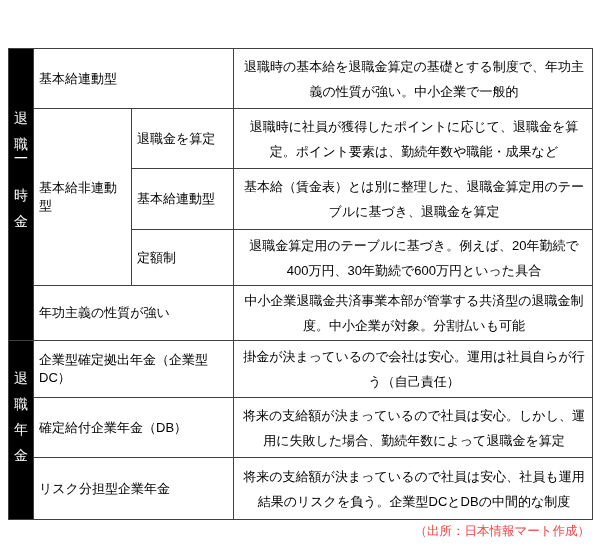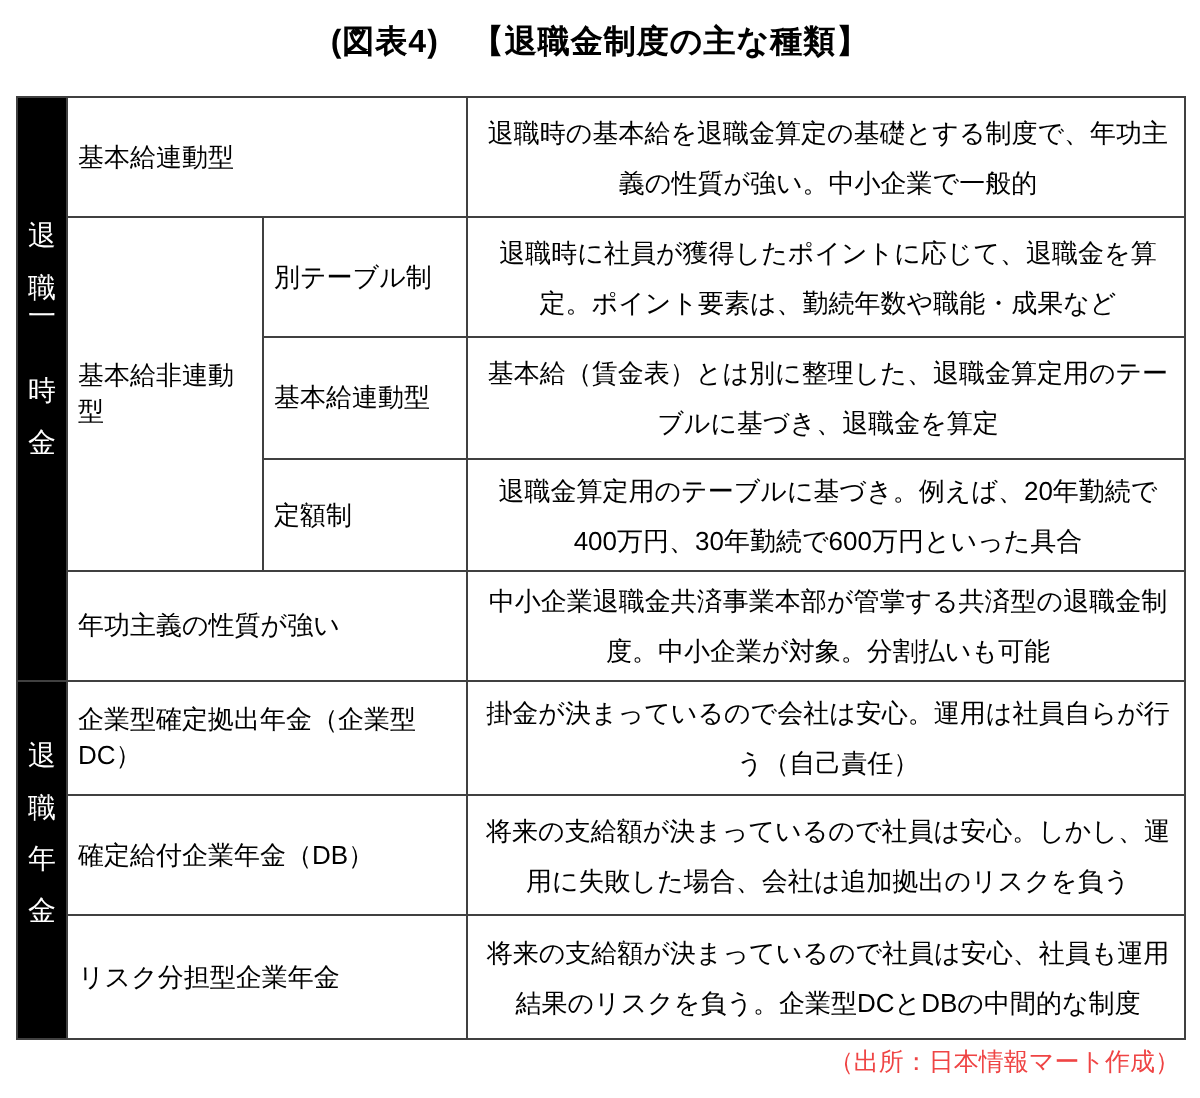--- a/index.html
+++ b/index.html
@@ -76,38 +76,37 @@
     right: 10px;
     font-size: 12.5px;
     color: #ef4444;
   }
 </style>
 </head>
 <body>
 
 <div class="page">
 
-  <div class="fig-title">(図表4)　【退職金制度の主な種類】</div>
 
   <table class="plan-table">
     <colgroup>
       <col class="c0">
         <col class="c1">
         <col class="c2">
         <col class="c3">
     </colgroup>
     <tbody>
       <tr class="r1">
         <th class="vert vert-s1" rowspan="5">退職一時金</th>
         <td class="label" colspan="2">基本給連動型</td>
         <td class="desc">退職時の基本給を退職金算定の基礎とする制度で、年功主義の性質が強い。中小企業で一般的</td>
       </tr>
       <tr class="r2">
         <td class="label" rowspan="3">基本給非連動型</td>
-        <td class="label">別テーブル制</td>
+        <td class="label">退職金を算定</td>
         <td class="desc">退職時に社員が獲得したポイントに応じて、退職金を算定。ポイント要素は、勤続年数や職能・成果など</td>
       </tr>
       <tr class="r3">
         <td class="label">基本給連動型</td>
         <td class="desc">基本給（賃金表）とは別に整理した、退職金算定用のテーブルに基づき、退職金を算定</td>
       </tr>
       <tr class="r4">
         <td class="label">定額制</td>
         <td class="desc">退職金算定用のテーブルに基づき。例えば、20年勤続で400万円、30年勤続で600万円といった具合</td>
       </tr>
@@ -115,21 +114,21 @@
         <td class="label" colspan="2">年功主義の性質が強い</td>
         <td class="desc">中小企業退職金共済事業本部が管掌する共済型の退職金制度。中小企業が対象。分割払いも可能</td>
       </tr>
       <tr class="r6">
         <th class="vert vert-s2" rowspan="3">退職年金</th>
         <td class="label" colspan="2">企業型確定拠出年金（企業型DC）</td>
         <td class="desc">掛金が決まっているので会社は安心。運用は社員自らが行う（自己責任）</td>
       </tr>
       <tr class="r7">
         <td class="label" colspan="2">確定給付企業年金（DB）</td>
-        <td class="desc">将来の支給額が決まっているので社員は安心。しかし、運用に失敗した場合、会社は追加拠出のリスクを負う</td>
+        <td class="desc">将来の支給額が決まっているので社員は安心。しかし、運用に失敗した場合、勤続年数によって退職金を算定</td>
       </tr>
       <tr class="r8">
         <td class="label" colspan="2">リスク分担型企業年金</td>
         <td class="desc">将来の支給額が決まっているので社員は安心、社員も運用結果のリスクを負う。企業型DCとDBの中間的な制度</td>
       </tr>
     </tbody>
   </table>
 
   <div class="source-note">（出所：日本情報マート作成）</div>
 

